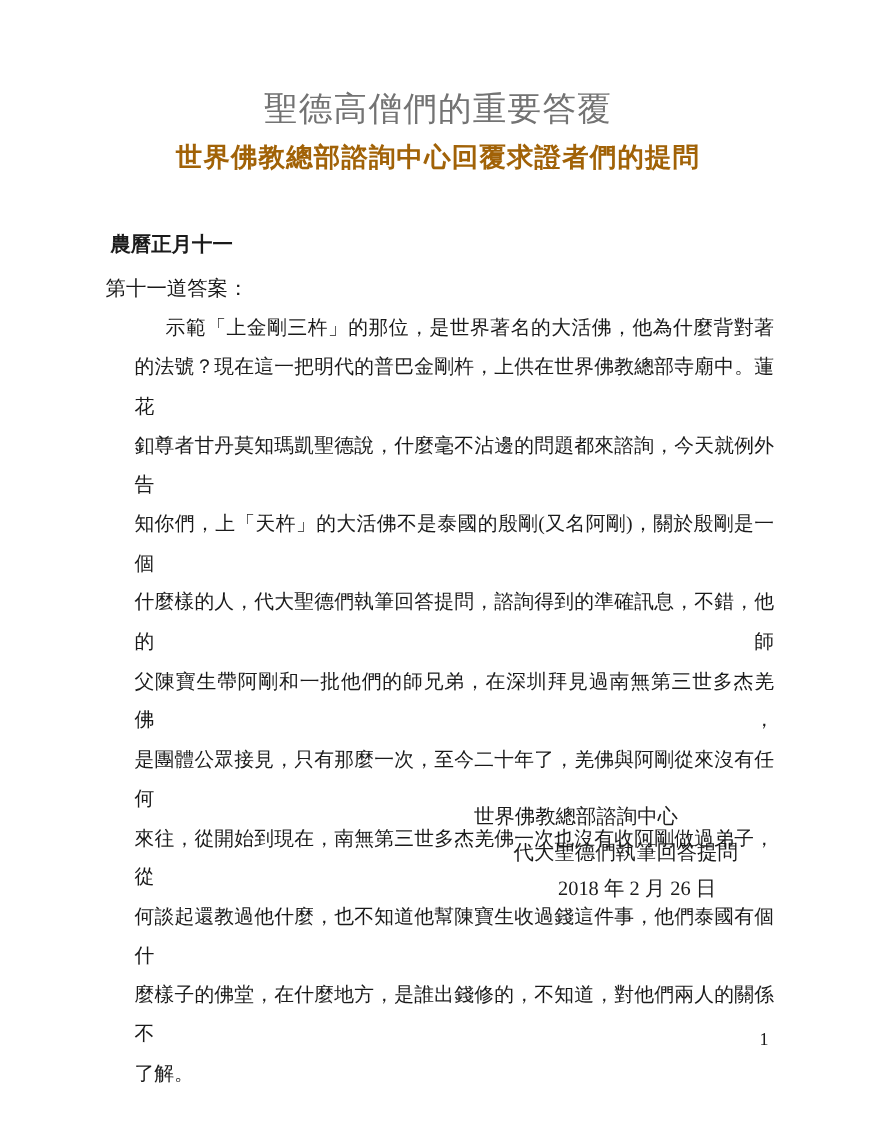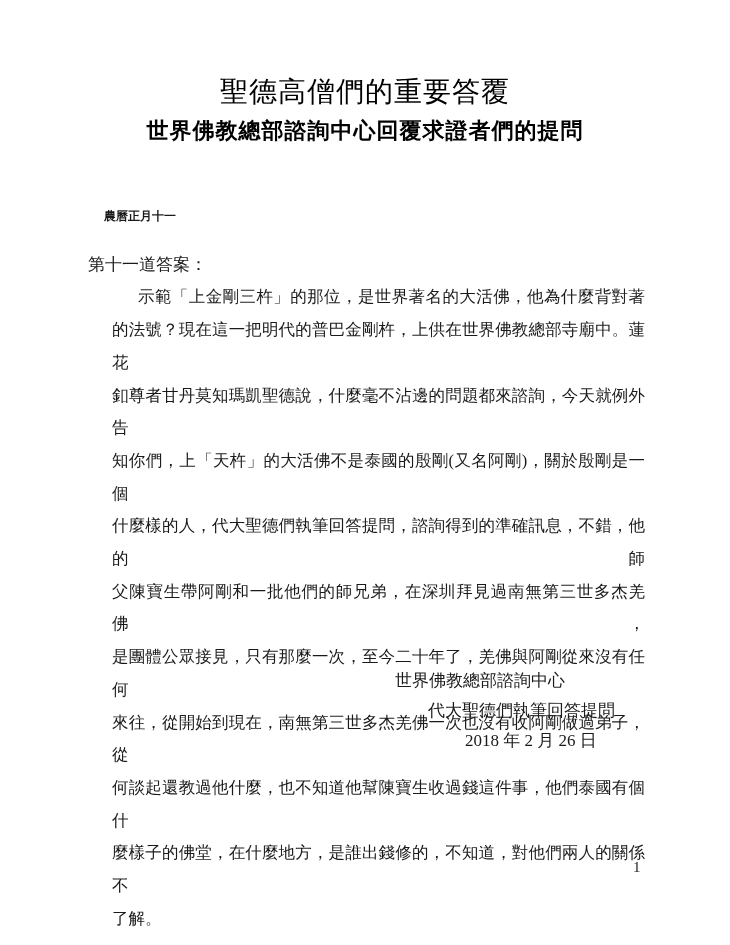--- a/index.html
+++ b/index.html
@@ -18,45 +18,45 @@
   }
   .title {
     position: absolute;
     top: 74px;
     left: 0;
     width: 730px;
     text-align: center;
     font-size: 28px;
     line-height: 1.3;
     letter-spacing: 1px;
-    color: #000000;
+    color: #737373;
   }
   .subtitle {
     position: absolute;
     top: 117px;
     left: 0;
     width: 730px;
     text-align: center;
     font-size: 22px;
     line-height: 1.3;
     font-weight: bold;
     letter-spacing: 1px;
-    color: #000000;
+    color: #a16207;
   }
   .content {
     position: absolute;
     top: 184px;
     left: 88px;
     width: 557px;
     line-height: 32.7px;
   }
   .date-heading {
-    font-size: 12px;
+    font-size: 17px;
     font-weight: bold;
-    margin: 16px;
+    margin: 4px;
   }
   .answer-heading {
     font-size: 17px;
     font-weight: normal;
     margin: 0;
   }
   .body-par {
     margin: 0;
     font-size: 16.5px;
   }

